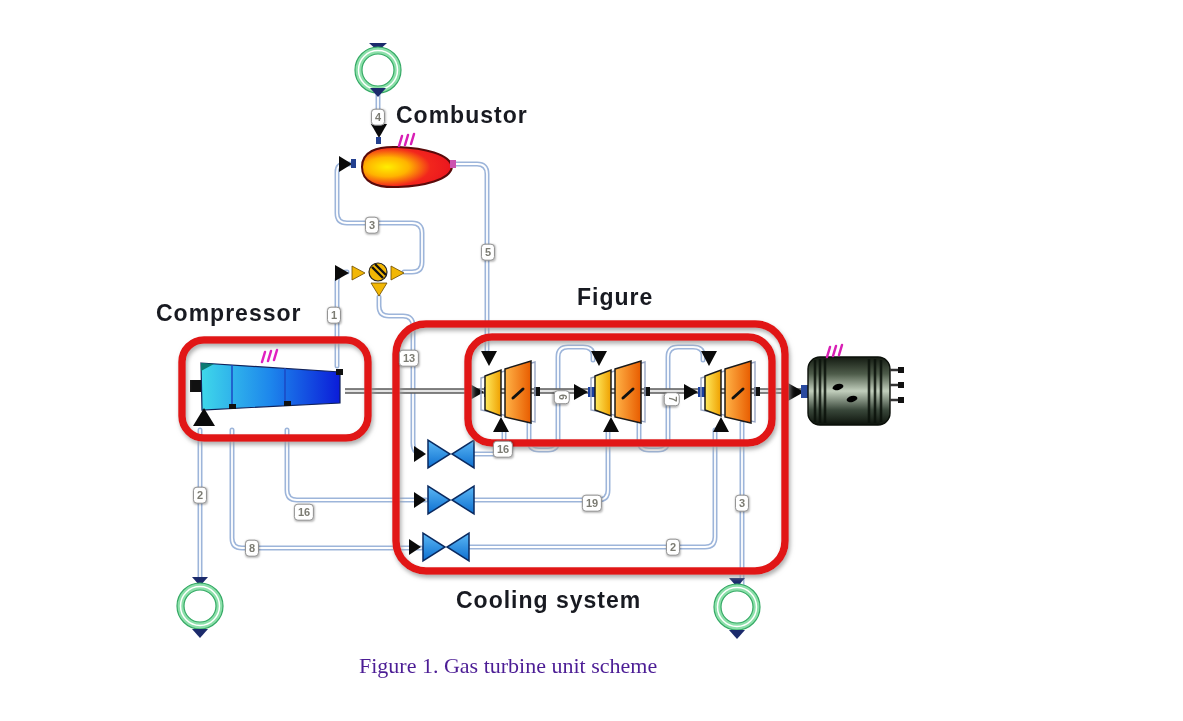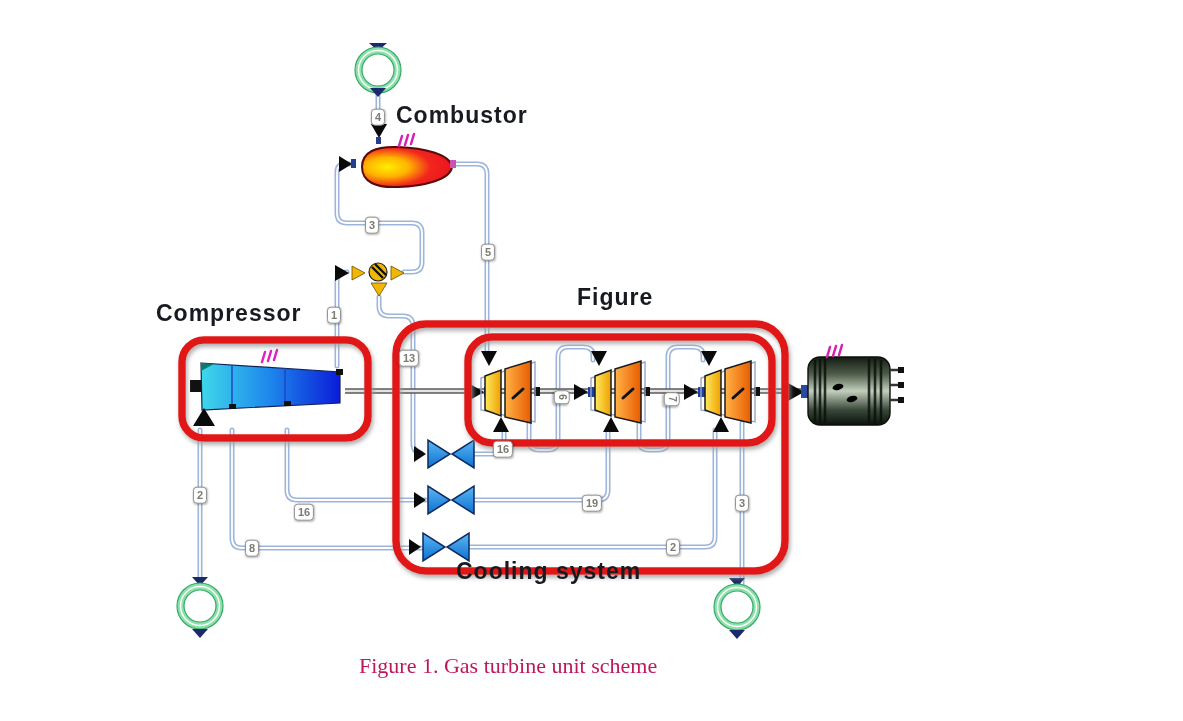--- a/index.html
+++ b/index.html
@@ -11,21 +11,21 @@
   .pipe-i{stroke:#ffffff;stroke-width:1.8;fill:none;stroke-linecap:round;}
   
   .slabel{position:absolute;transform:translate(-50%,-50%);background:#fff;
           border:1.6px solid #909090;border-radius:4px;padding:1px 3px;
           font:bold 11px "Liberation Sans",sans-serif;color:#7b7b72;line-height:1.15;
           box-shadow:1px 1px 2px rgba(0,0,0,.25);}
   .slabel.rot{transform:translate(-50%,-50%) rotate(90deg);font-size:10px;}
   
   .ctitle{position:absolute;font:bold 23px "Liberation Sans",sans-serif;color:#181a21;
           letter-spacing:1px;white-space:nowrap;}
-  .caption{position:absolute;font:22px "Liberation Serif",serif;color:#be185d;white-space:nowrap;}
+  .caption{position:absolute;font:22px "Liberation Serif",serif;color:#4c1d95;white-space:nowrap;}
 </style>
 </head>
 <body>
 
 <div class="page">
 
   <svg class="diagram-svg" width="1183" height="721" viewBox="0 0 1183 721">
     <defs>
       <linearGradient id="gradC" x1="0" y1="0" x2="1" y2="0">
         <stop offset="0" stop-color="#3fd8ea"></stop>
@@ -288,17 +288,17 @@
   <div class="slabel" style="left:409px;top:358px">13</div>
   <div class="slabel" style="left:503px;top:449px">16</div>
   <div class="slabel" style="left:252px;top:548px">8</div>
   <div class="slabel" style="left:304px;top:512px">16</div>
   <div class="slabel" style="left:673px;top:547px">2</div>
   <div class="slabel" style="left:592px;top:503px">19</div>
 
   <div class="ctitle" style="left:156px;top:300px">Compressor</div>
   <div class="ctitle" style="left:396px;top:102px">Combustor</div>
   <div class="ctitle" style="left:577px;top:284px">Figure</div>
-  <div class="ctitle" style="left:456px;top:558px">Cooling system</div>
+  <div class="ctitle" style="left:456px;top:587px">Cooling system</div>
 
   <div class="caption" style="left:359px;top:653px">Figure 1. Gas turbine unit scheme</div>
 
 </div>
 
 </body></html>

